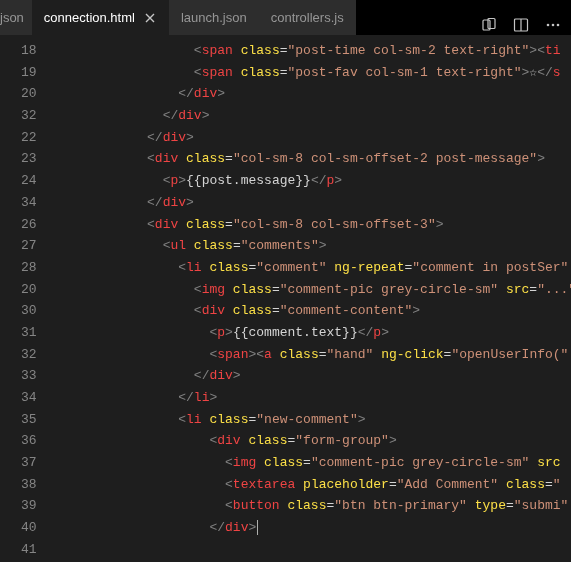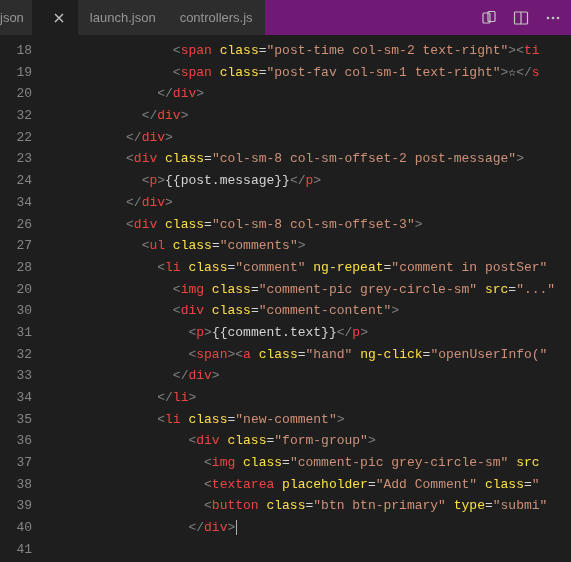--- a/index.html
+++ b/index.html
@@ -9,23 +9,23 @@
     font-size: 13px;
     color: #d4d4d4;
     width: 571px;
     height: 562px;
     overflow: hidden;
     position: relative;
   }
   
   .tabbar {
     display: flex;
-    align-items: center;
+    align-items: flex-end;
     height: 36px;
-    background: #701a75;
+    background: #000000;
     border-bottom: 1px solid #1e1e1e;
     overflow: hidden;
   }
   .tab {
     display: flex;
     align-items: center;
     padding: 0 12px;
     height: 100%;
     color: #969696;
     font-size: 13px;
@@ -71,20 +71,21 @@
     width: 48px;
     text-align: right;
     color: #858585;
     padding-top: 4px;
     user-select: none;
   }
   .gutter div, .code-line {
     height: 21.7px;
     line-height: 21.7px;
     white-space: pre;
+    padding-left: 21px;
   }
   .gutter div { padding-right: 16px; font-size: 13px; }
   .code {
     flex: 1;
     padding-top: 4px;
     overflow: hidden;
   }
   .code-line { font-size: 13px; }
   
   .p  { color: #808080; } 
@@ -102,20 +103,21 @@
   }
 </style>
 </head>
 <body>
 
 <div class="tabbar">
   <div class="tab partial">
     <span>json</span>
   </div>
   <div class="tab active">
+    <span>connection.html</span>
     <span class="close">
       <svg width="12" height="12" viewBox="0 0 12 12">
           <path d="M2 2 L10 10 M10 2 L2 10" stroke="#c5c5c5" stroke-width="1.4" fill="none"></path>
         </svg>
     </span>
   </div>
   <div class="tab">
     <span>launch.json</span>
   </div>
   <div class="tab">

